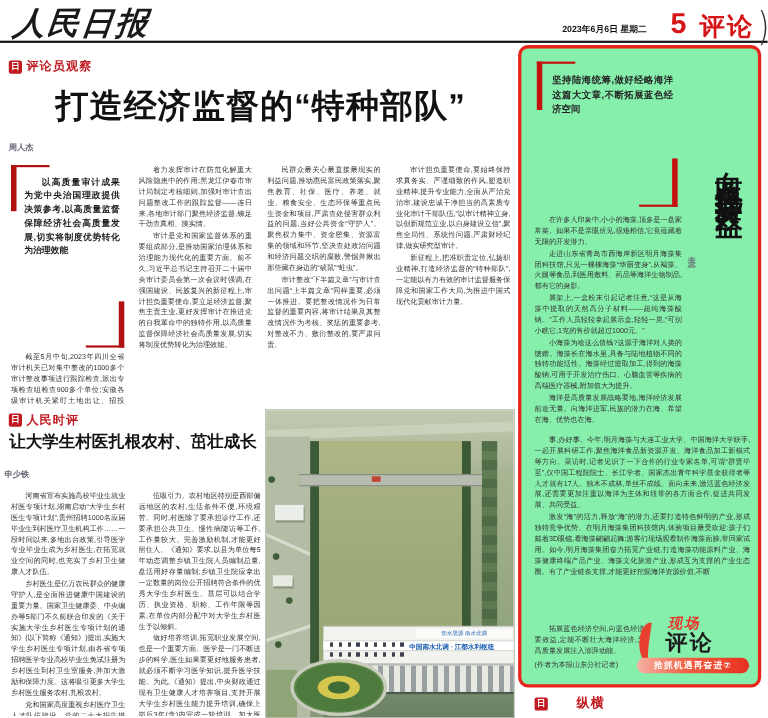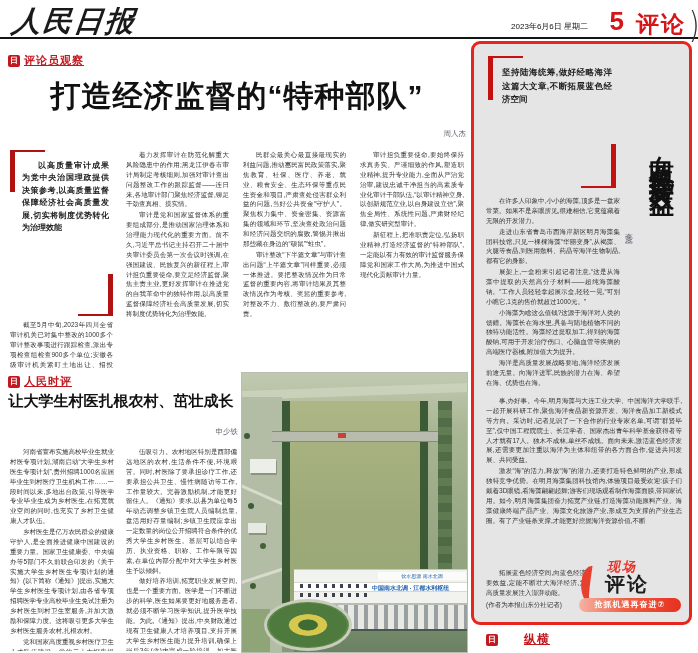--- a/index.html
+++ b/index.html
@@ -9,38 +9,38 @@
     font-family:"Liberation Sans","DejaVu Sans",sans-serif;
   }
   .abs { position:absolute; }
 
   
   .masthead {
     left:12px; top:2px; font-family:"DejaVu Serif",serif; font-weight:900;
     font-style:italic; font-size:29px; letter-spacing:2px; transform:skewX(-6deg);
   }
   .header-rule { left:0; top:37px; width:698px; height:2px; background:#151515; }
-  .dateline { right:110px; top:21px; font-size:8px; font-weight:normal; color:#111; }
+  .dateline { right:110px; top:21px; font-size:8px; font-weight:bold; color:#111; }
   .page-number { right:74px; top:6px; font-size:26px; font-weight:900; color:#d61518; }
   .page-name { right:12px; top:9px; font-size:23px; font-weight:900; color:#d61518; letter-spacing:2px; }
   .corner-bracket { right:-3px; top:4px; font-size:36px; font-weight:100; color:#333;
     font-family:"DejaVu Sans",sans-serif; transform:scaleX(.8); }
 
   
   .section-label { display:flex; align-items:center; gap:4px; }
   .section-logo {
     width:12px; height:12px; background:#c01920; color:#fff; border-radius:2px;
     font-size:8px; font-weight:bold; display:flex; align-items:center; justify-content:center;
   }
-  .section-text { color:#c01920; font-weight:900; font-size:11px; letter-spacing:1px;text-decoration:underline; }
+  .section-text { color:#c01920; font-weight:900; font-size:11px; letter-spacing:1px; }
 
   
   .a1-title { left:8px; top:76px; width:458px; text-align:center;
     font-size:30px; font-weight:700; letter-spacing:1px; color:#111; }
-  .byline { font-size:7.5px; color:#667; text-align:right; }
+  .byline { font-size:7.5px; color:#667; text-align:left;font-weight:bold; }
   .a1-byline { left:8px; top:129px; width:458px; }
 
   .pull-quotes {
     padding:10px 4px 10px 12px; font-size:8px; font-weight:bold; line-height:1.55;
     color:#222; text-align:justify;
   }
   .pull-quotes p { margin-bottom:10px; text-indent:2em; }
   .pull-quotes::before {
     content:""; position:absolute; left:0; top:0; width:30px; height:40px;
     border-left:5px solid #b01212; border-top:2px solid #b01212;
@@ -99,21 +99,21 @@
     background:repeating-linear-gradient(90deg,#9aa0a2 0 4px,#e9e9e4 4px 10px); border-top:2px solid #b8bcb6; }
   .ph-bottom-water { left:52px; top:256px; width:175px; height:25px;
     background:linear-gradient(180deg,#74886a,#6b8063); border-top:2px solid #49584a; }
   .ph-flowerbed { left:22px; top:226px; width:88px; height:52px; border-radius:50%;
     border:3px solid #c9cdbd;
     background:radial-gradient(ellipse at 50% 50%, #3f6b34 0 16%, #d6c74e 18% 32%, #4e7a3e 34% 66%, #5d8a4a 68% 100%); }
   .ph-grass-bl { left:0; top:236px; width:28px; height:45px; background:#8fa578; }
 
   
   .feature-box { left:471px; top:41px; width:221px; height:584px;
-    border:3px solid #e8251c; border-radius:9px; background:#e5e5e5; }
+    border:3px solid #e8251c; border-radius:9px; background:#86efac; }
   .f-quote { left:14px; top:12px; width:128px; height:132px; position:absolute;
     padding:10px 4px 10px 14px; font-size:8.5px; font-weight:bold; line-height:1.6;
     color:#222; text-align:justify; }
   .f-quote::before { content:""; position:absolute; left:0; top:0; width:30px; height:42px;
     border-left:5px solid #c41210; border-top:2px solid #c41210; }
   .f-quote::after { content:""; position:absolute; right:0; bottom:0; width:30px; height:42px;
     border-right:5px solid #c41210; border-bottom:2px solid #c41210; }
   .f-title { position:absolute; right:10px; top:92px; height:252px;
     writing-mode:vertical-rl; font-size:25px; font-weight:900; letter-spacing:5px; color:#111; }
   .f-byline { position:absolute; left:148px; top:182px; writing-mode:vertical-rl;

